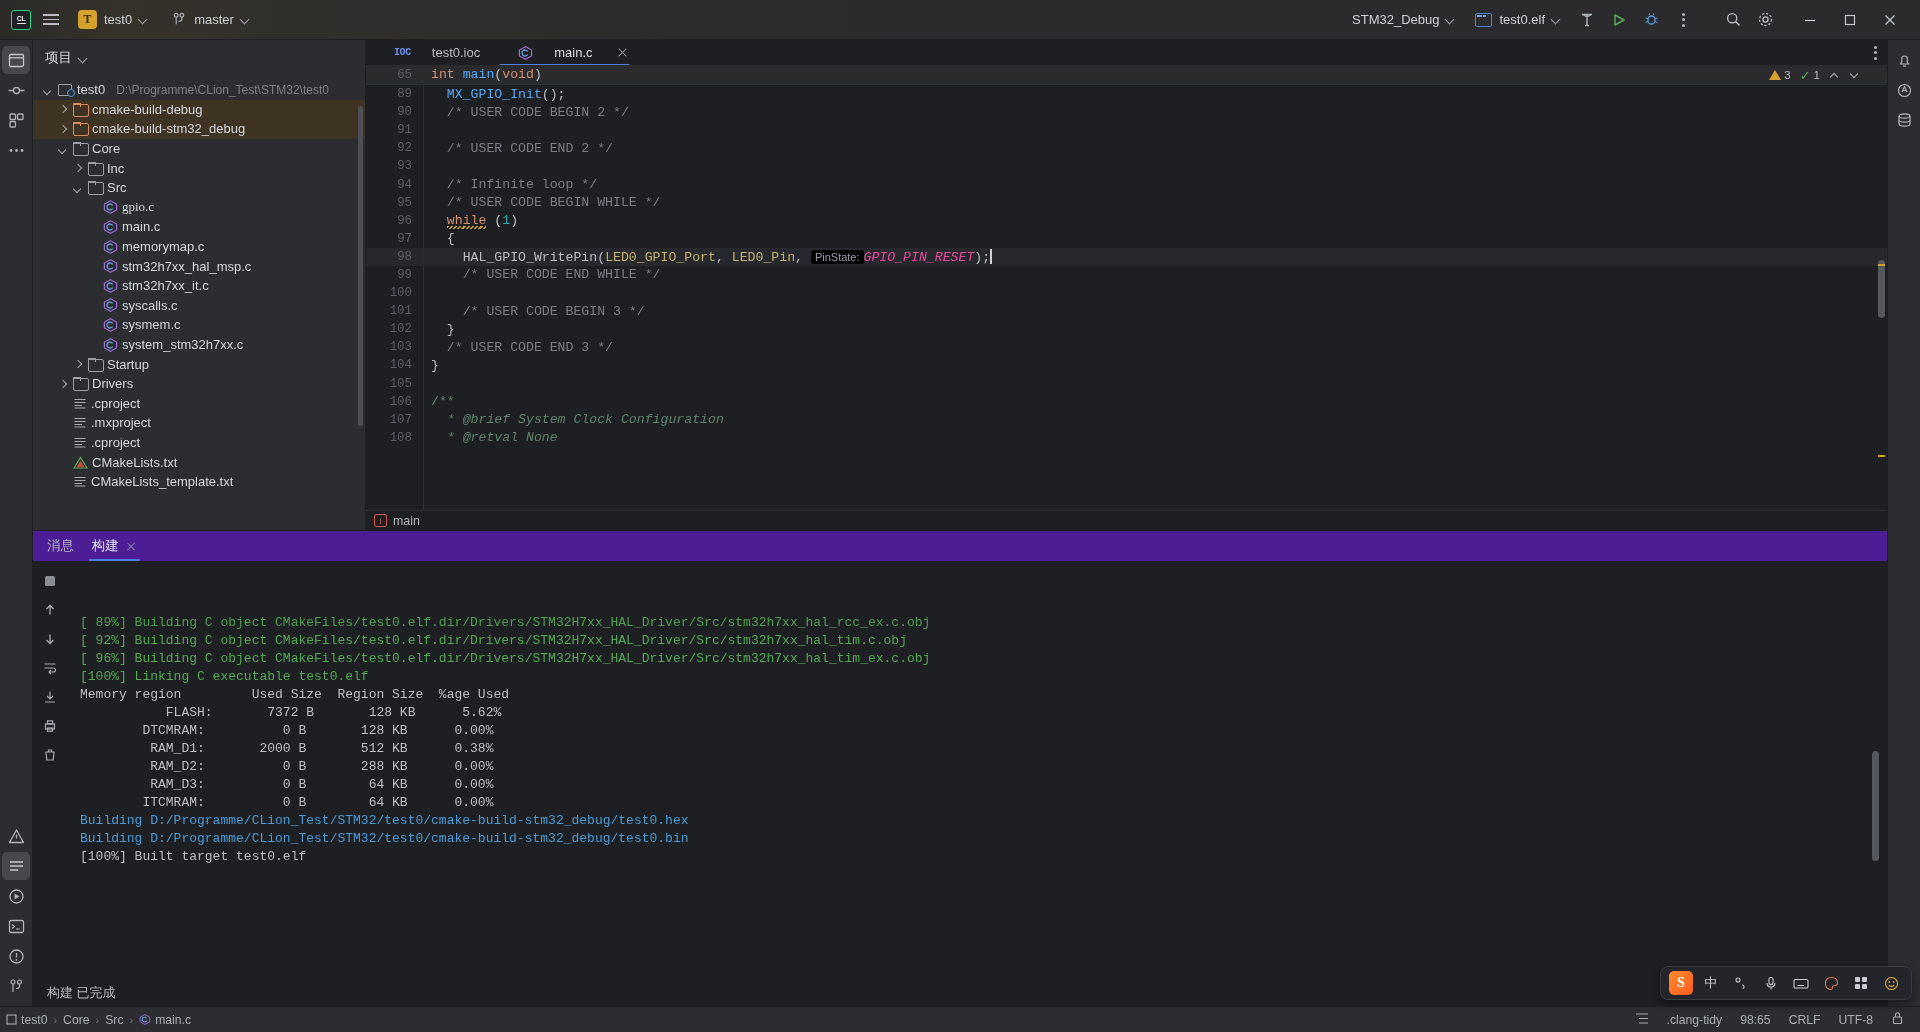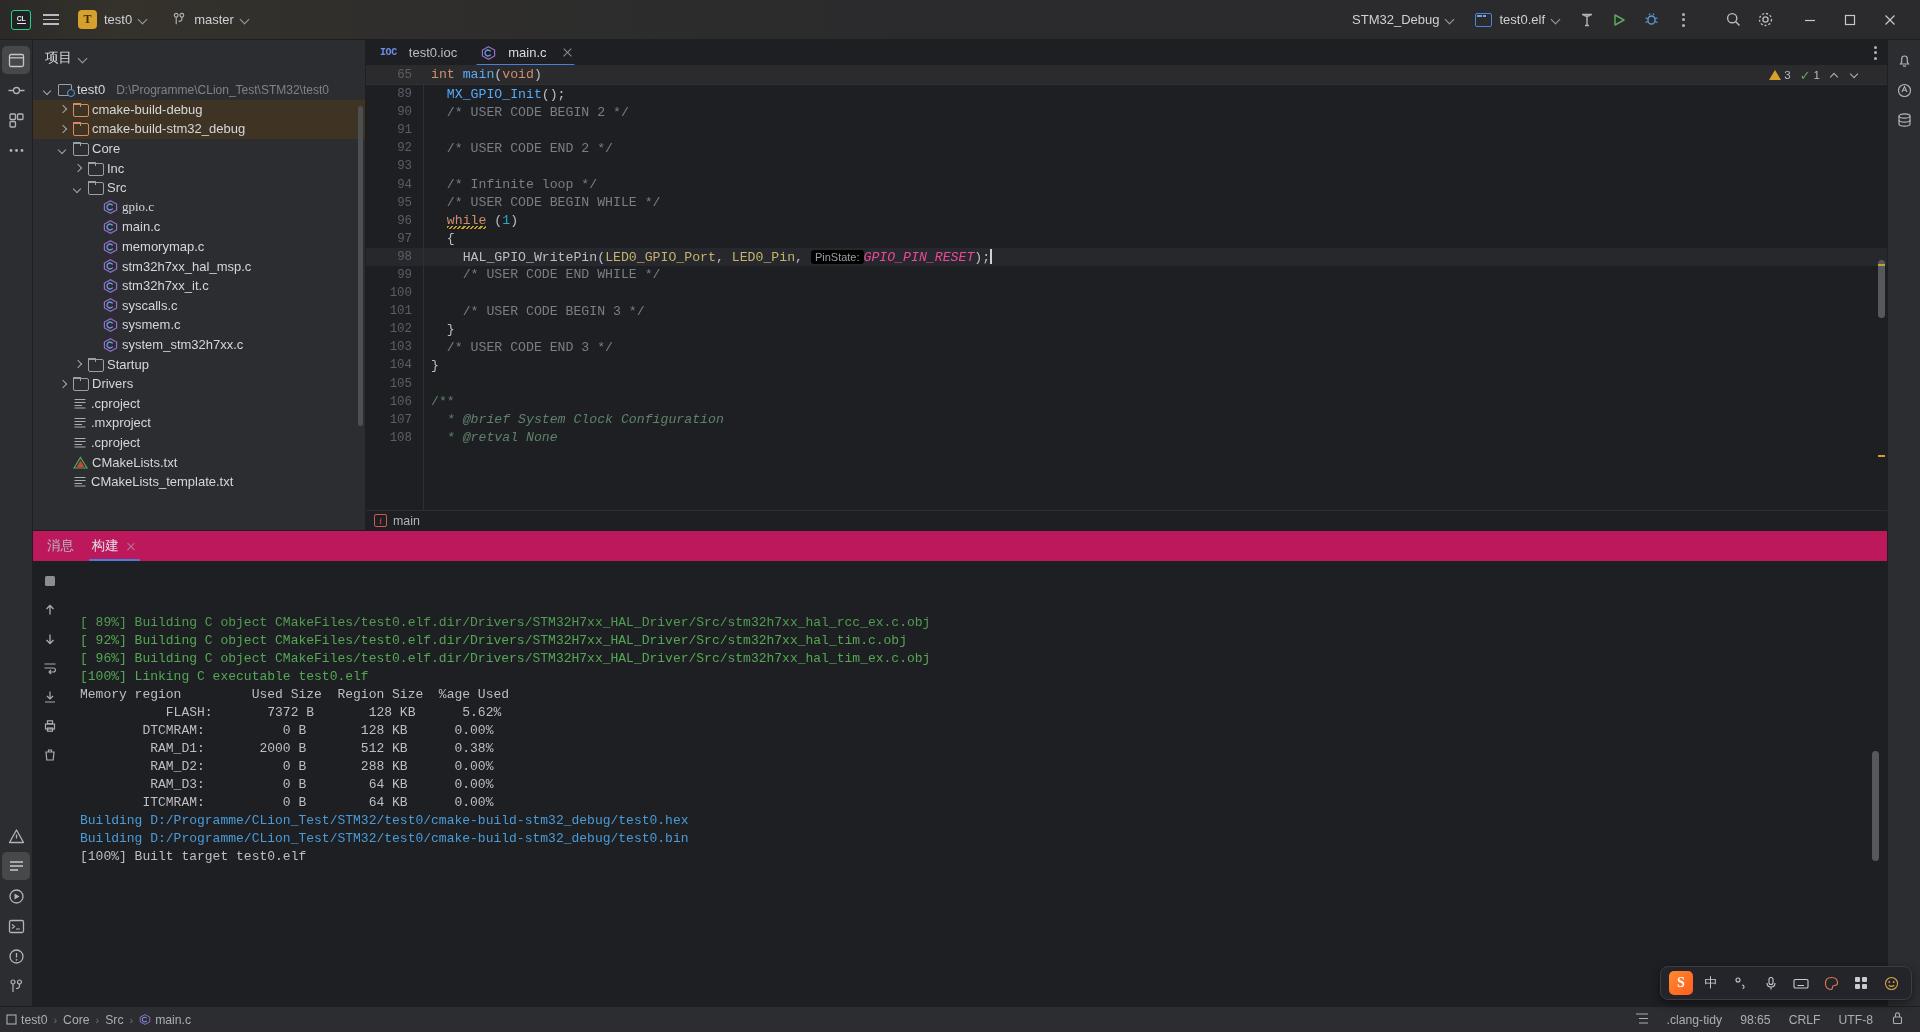--- a/index.html
+++ b/index.html
@@ -138,21 +138,21 @@
   .tpath { color:#7e8389; font-size:12px; margin-left:7px; }
 
   .pp-scrollbar {
     position:absolute; right:2px; top:66px; width:5px; height: 320px; background:#4d5053; border-radius:3px;
   }
 
   
   .editor-col { flex: 1; display: flex; flex-direction: column; min-width: 0; background: #1e1f22; }
   .tabs-bar { height: 25px; display: flex; align-items: stretch; background:#1e1f22; position: relative; }
   .etab {
-    display:flex; align-items:center; gap:12px; padding: 0 10px 0 14px; cursor:pointer; font-size:13px; color:#b9bdc2;
+    display:flex; align-items:center; gap:21px; padding: 0 10px 0 28px; cursor:pointer; font-size:13px; color:#b9bdc2;
     position: relative;
   }
   .etab.active { color:#d9dce0; }
   .etab.active::after {
     content:""; position:absolute; left:9px; right:9px; bottom:-2px; height:3px; background:#4a7ddd; border-radius:2px;
   }
   .ioc-ic { font-size:10px; color:#6d8ee8; font-family:"Liberation Mono", monospace; font-weight:bold; letter-spacing:-0.4px;}
   .tab-close { width:13px; height:13px; position:relative; opacity:0.75; margin-left:2px;}
   .tab-close::before, .tab-close::after {
     content:""; position:absolute; left:1px; top:6px; width:11px; height:1.3px; background:#b0b4b9;
@@ -218,21 +218,21 @@
 
   
   .bcrumb {
     height: 20px; background:#1e1f22; display:flex; align-items:center; padding-left: 8px; gap:6px;
     font-size:12.4px; color:#b0b4b9; border-top:1px solid #2b2d30;
   }
   .err-sq { width:13px;height:13px;border:1.3px solid #d1584f;border-radius:2px;display:flex;align-items:center;justify-content:center;color:#d1584f;font-size:9px;font-family:"Liberation Serif",serif;}
 
   
   .bottom-panel { flex:1; background:#1e1f22; display:flex; flex-direction:column; min-height:0; border-top:1px solid #1e1f22;}
-  .bp-tabs { height: 30px; display:flex; align-items:center; background:#be185d; padding-left: 14px; gap: 18px;}
+  .bp-tabs { height: 30px; display:flex; align-items:center; background:#4c1d95; padding-left: 14px; gap: 18px;}
   .bp-tab { font-size:13.4px; color:#b4b8be; cursor:pointer; display:flex; align-items:center; gap:6px; position:relative; height:30px;}
   .bp-tab.active { color:#e0e3e7; }
   .bp-tab.active::after{content:"";position:absolute;left:-3px;right:-3px;bottom:0;height:2.5px;background:#4a7ddd;border-radius:2px;}
   .bp-close { width:12px;height:12px;position:relative;opacity:.7;}
   .bp-close::before,.bp-close::after{content:"";position:absolute;left:1px;top:5.5px;width:10px;height:1.2px;background:#a8acb2;}
   .bp-close::before{transform:rotate(45deg);} .bp-close::after{transform:rotate(-45deg);}
 
   .bp-body { flex:1; display:flex; min-height:0; }
   .bp-rail { width:33px; min-width:33px; background:#1e1f22; display:flex; flex-direction:column; align-items:center; padding-top:8px; gap:5px;}
   .bpr-btn{width:24px;height:24px;display:flex;align-items:center;justify-content:center;border-radius:4px;cursor:pointer;}
@@ -801,20 +801,23 @@
             </div>
             <div class="bpr-btn">
               <svg width="14" height="14" viewBox="0 0 14 14">
                   <path d="M3 4 L11 4 L10.2 12 L3.8 12 Z M5.5 4 L5.5 2 L8.5 2 L8.5 4" fill="none" stroke="#a8acb2" stroke-width="1.2"></path>
                 </svg>
             </div>
           </div>
           <div class="console" id="console">
             <div class="con-scroll" style="top:190px;height:110px;"></div>
           <div class="cgreen" style="margin-top: -7px; opacity: 0.92;">[ 89%] Building C object CMakeFiles/test0.elf.dir/Drivers/STM32H7xx_HAL_Driver/Src/stm32h7xx_hal_rcc_ex.c.obj</div><div class="cgreen">[ 92%] Building C object CMakeFiles/test0.elf.dir/Drivers/STM32H7xx_HAL_Driver/Src/stm32h7xx_hal_tim.c.obj</div><div class="cgreen">[ 96%] Building C object CMakeFiles/test0.elf.dir/Drivers/STM32H7xx_HAL_Driver/Src/stm32h7xx_hal_tim_ex.c.obj</div><div class="cgreen">[100%] Linking C executable test0.elf</div><div class="cwhite">Memory region         Used Size  Region Size  %age Used</div><div class="cwhite">           FLASH:       7372 B       128 KB      5.62%</div><div class="cwhite">        DTCMRAM:          0 B       128 KB      0.00%</div><div class="cwhite">         RAM_D1:       2000 B       512 KB      0.38%</div><div class="cwhite">         RAM_D2:          0 B       288 KB      0.00%</div><div class="cwhite">         RAM_D3:          0 B        64 KB      0.00%</div><div class="cwhite">        ITCMRAM:          0 B        64 KB      0.00%</div><div class="cblue">Building D:/Programme/CLion_Test/STM32/test0/cmake-build-stm32_debug/test0.hex</div><div class="cblue">Building D:/Programme/CLion_Test/STM32/test0/cmake-build-stm32_debug/test0.bin</div><div class="cwhite">[100%] Built target test0.elf</div></div>
+        </div>
+        <div class="bp-status">
+          <span>构建 已完成</span>
         </div>
       </div>
     </div>
 
     <div class="rail-right">
       <div class="rail-btn">
         <svg width="17" height="17" viewBox="0 0 17 17">
             <path d="M4.5 12 L12.5 12 L11.3 10 L11.3 7 Q11.3 4 8.5 4 Q5.7 4 5.7 7 L5.7 10 Z" fill="none" stroke="#b0b4b9" stroke-width="1.2"></path>
             <path d="M7.2 13.5 Q8.5 15 9.8 13.5" fill="none" stroke="#b0b4b9" stroke-width="1.2"></path>
           </svg>

